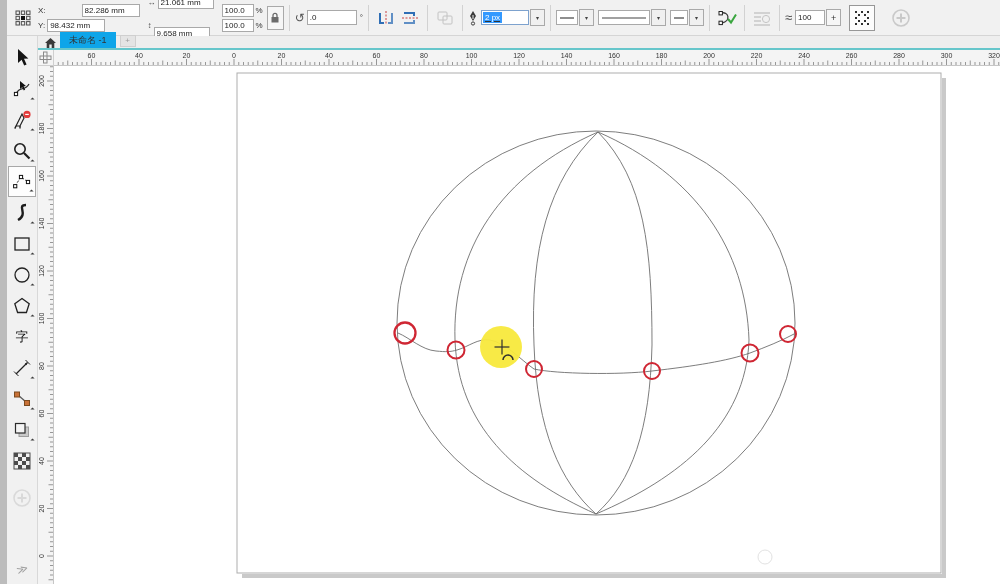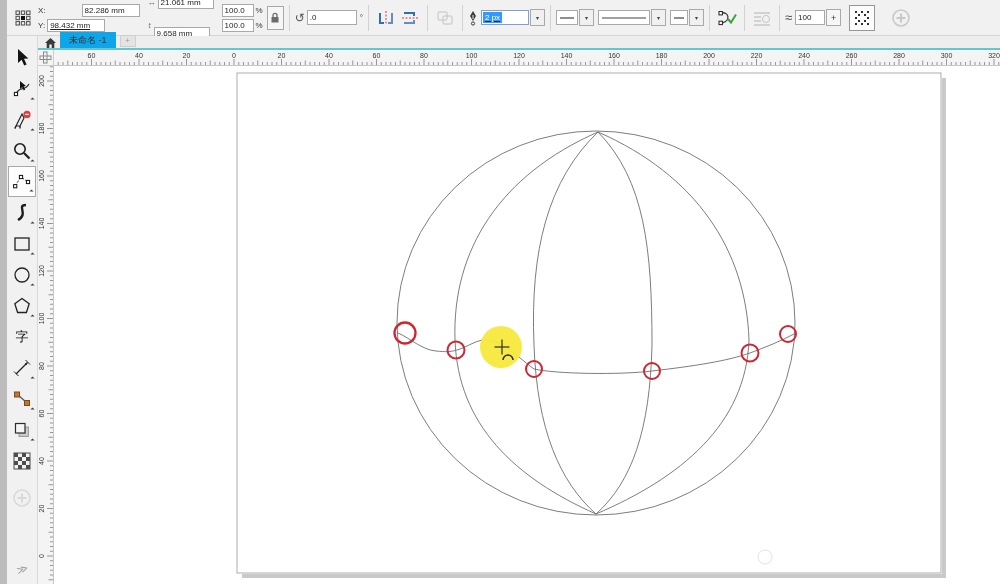--- a/index.html
+++ b/index.html
@@ -71,21 +71,21 @@
     </svg>
   </div>
 
   <div class="stack">
     <div class="row">
         <span class="lab">X:</span>
       <input class="tbx" style="width: 52px; margin-left: 34px;" value="82.286 mm">
       </div>
     <div class="row">
         <span class="lab">Y:</span>
-      <input class="tbx" style="width: 52px; text-decoration: underline;" value="98.432 mm">
+      <input class="tbx" style="width: 52px;" value="98.432 mm">
       </div>
   </div>
 
   <div class="stack" style="margin-left:8px">
     <div class="row">
         <span style="font-size:8px;color:#444;">↔</span>
       <input class="tbx" style="width: 50px;" value="21.061 mm">
       </div>
     <div class="row">
         <span style="font-size:8px;color:#444;">↕</span>

